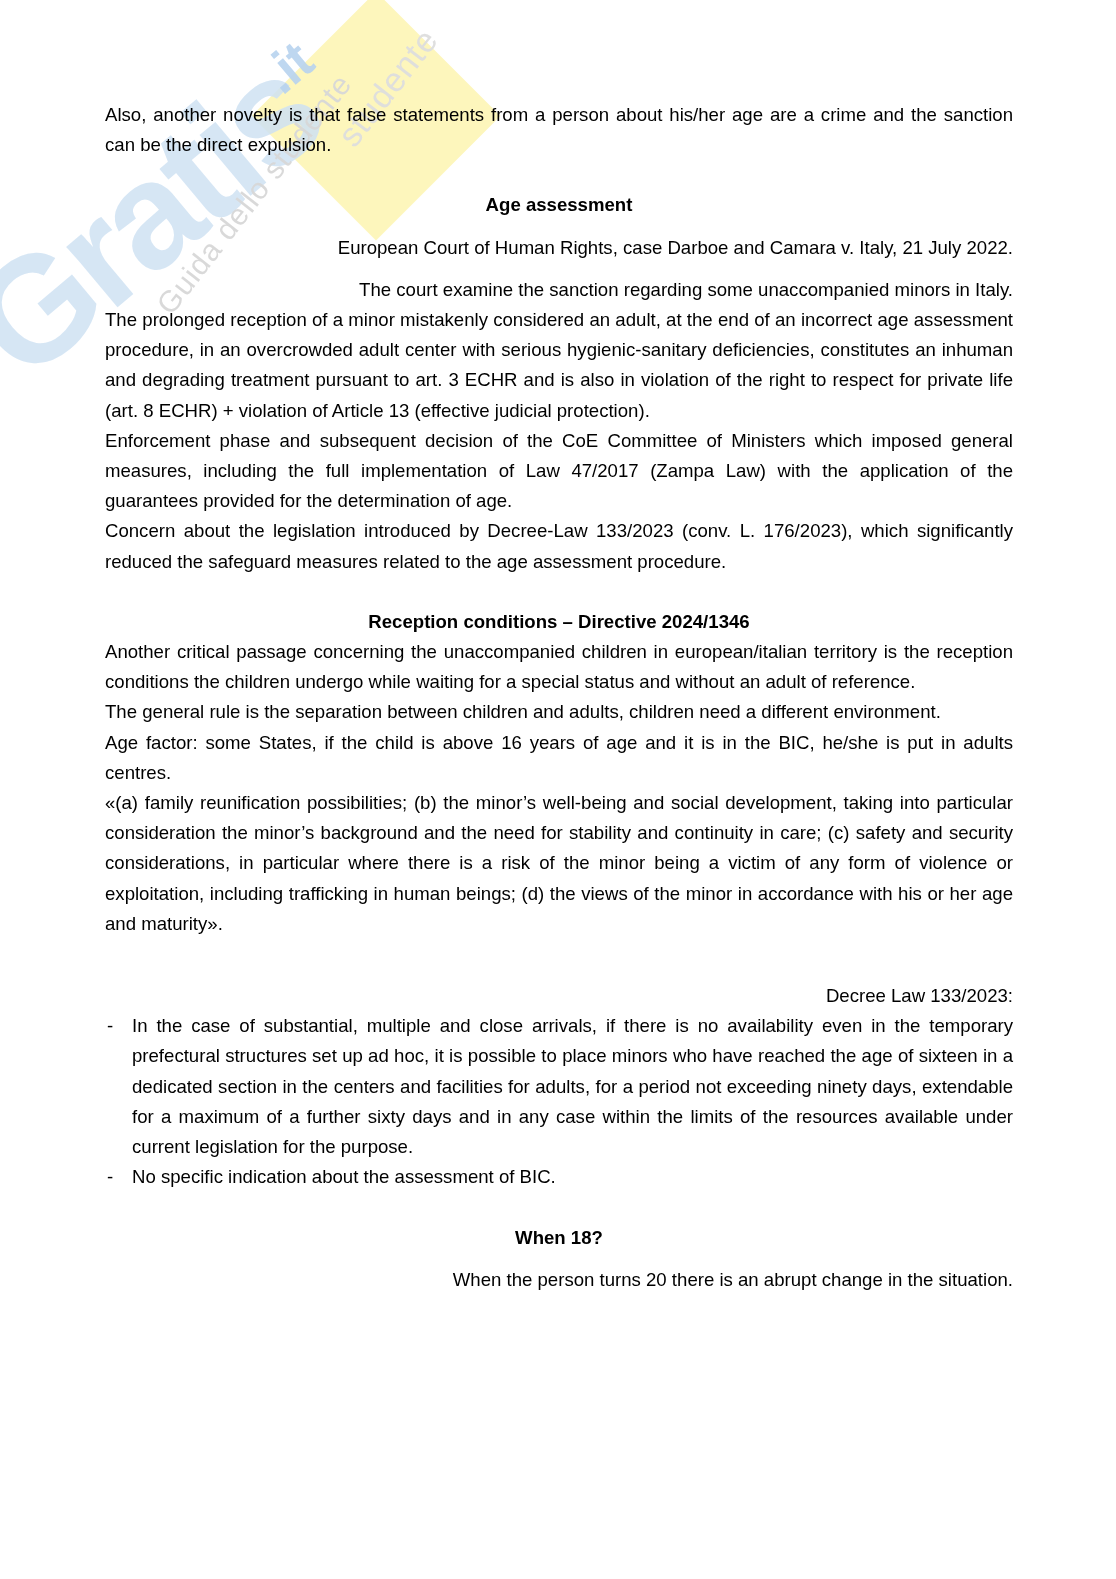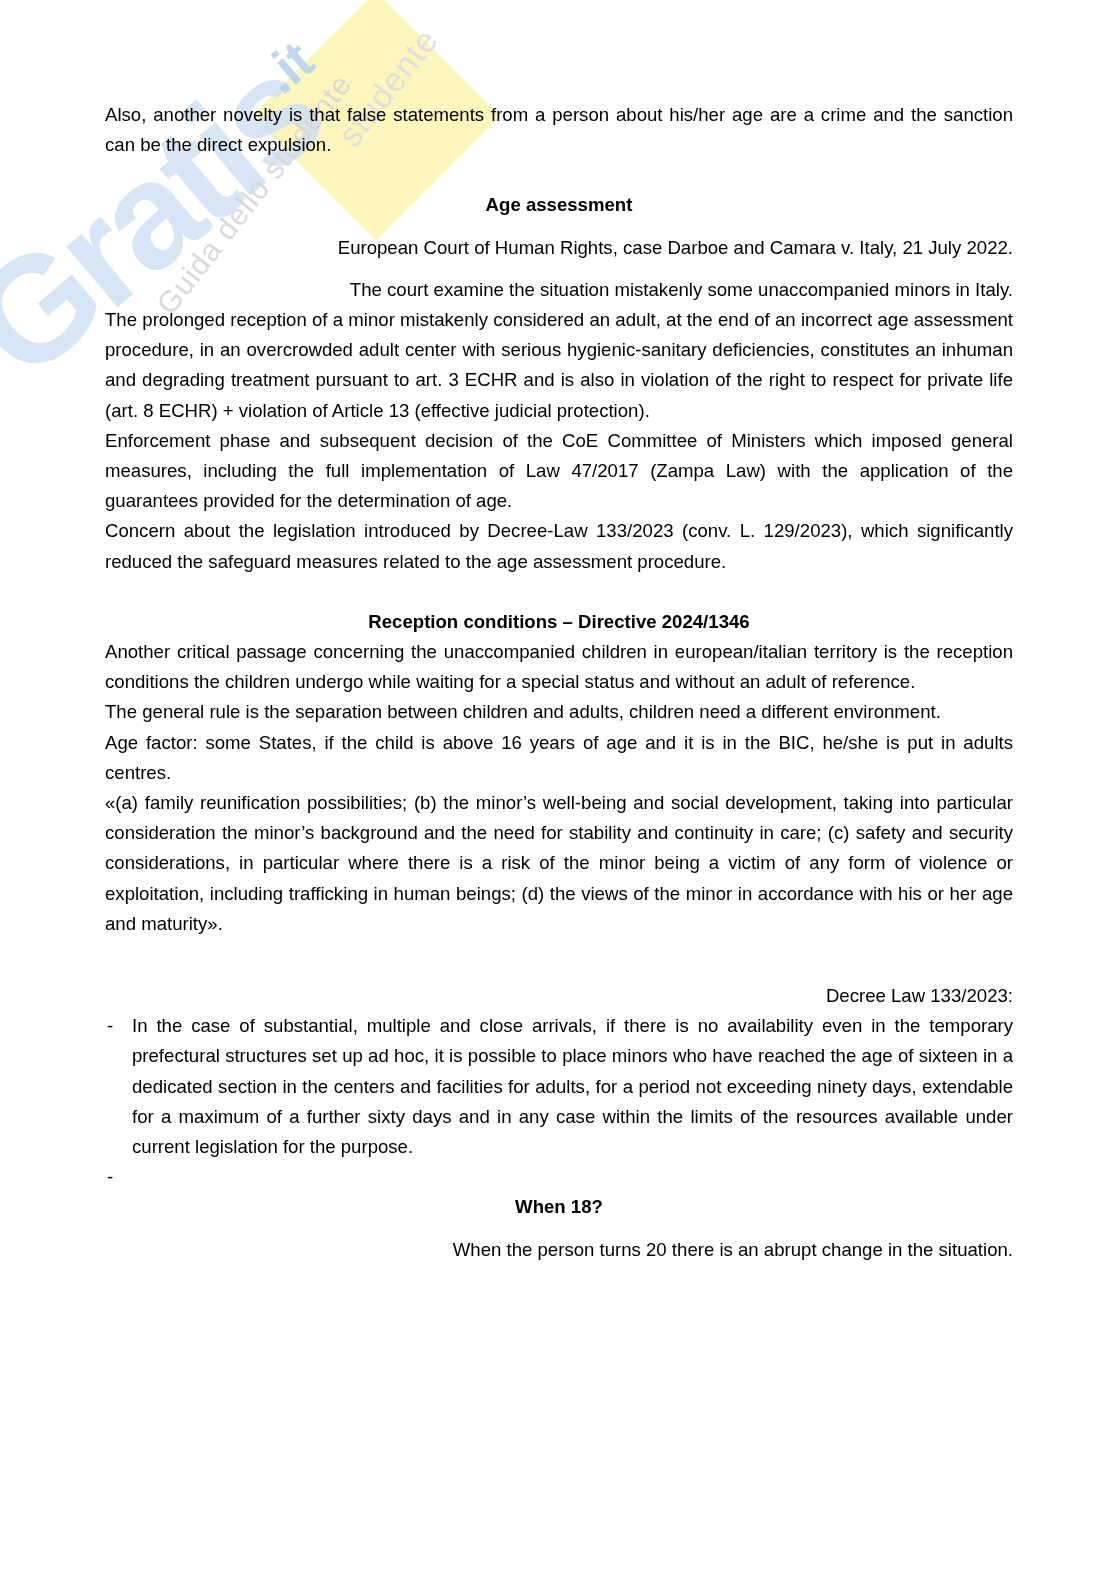--- a/index.html
+++ b/index.html
@@ -160,44 +160,45 @@
   </div>
 
   <div class="content">
 
     <p>Also, another novelty is that false statements from a person about his/her age are a crime and the sanction can be the direct expulsion.</p>
 
     <div class="spacer-lg"></div>
 
     <p class="heading">Age assessment</p>
     <p class="nojustify">European Court of Human Rights, case Darboe and Camara v. Italy, 21 July 2022.</p>
-    <p class="nojustify">The court examine the situation mistakenly some unaccompanied minors in Italy.</p>
+    <p class="nojustify">The court examine the sanction regarding some unaccompanied minors in Italy.</p>
     <p>The prolonged reception of a minor mistakenly considered an adult, at the end of an incorrect age assessment procedure, in an overcrowded adult center with serious hygienic-sanitary deficiencies, constitutes an inhuman and degrading treatment pursuant to art. 3 ECHR and is also in violation of the right to respect for private life (art. 8 ECHR) + violation of Article 13 (effective judicial protection).</p>
     <p>Enforcement phase and subsequent decision of the CoE Committee of Ministers which imposed general measures, including the full implementation of Law 47/2017 (Zampa Law) with the application of the guarantees provided for the determination of age.</p>
-    <p>Concern about the legislation introduced by Decree-Law 133/2023 (conv. L. 129/2023), which significantly reduced the safeguard measures related to the age assessment procedure.</p>
+    <p>Concern about the legislation introduced by Decree-Law 133/2023 (conv. L. 176/2023), which significantly reduced the safeguard measures related to the age assessment procedure.</p>
 
     <div class="spacer-lg"></div>
 
     <p class="heading">Reception conditions – Directive 2024/1346</p>
     <p>Another critical passage concerning the unaccompanied children in european/italian territory is the reception conditions the children undergo while waiting for a special status and without an adult of reference.</p>
     <p>The general rule is the separation between children and adults, children need a different environment.</p>
     <p>Age factor: some States, if the child is above 16 years of age and it is in the BIC, he/she is put in adults centres.</p>
     <p class="italic">«(a) family reunification possibilities; (b) the minor’s well-being and social development, taking into particular consideration the minor’s background and the need for stability and continuity in care; (c) safety and security considerations, in particular where there is a risk of the minor being a victim of any form of violence or exploitation, including trafficking in human beings; (d) the views of the minor in accordance with his or her age and maturity».</p>
 
     <div class="spacer-md"></div>
 
     <p class="nojustify">Decree Law 133/2023:</p>
 
     <ul class="dashlist">
       <li>
         <span class="dash">-</span>
         <span>In the case of substantial, multiple and close arrivals, if there is no availability even in the temporary prefectural structures set up ad hoc, it is possible to place minors who have reached the age of sixteen in a dedicated section in the centers and facilities for adults, for a period not exceeding ninety days, extendable for a maximum of a further sixty days and in any case within the limits of the resources available under current legislation for the purpose.</span>
       </li>
       <li class="single">
         <span class="dash">-</span>
+        <span>No specific indication about the assessment of BIC.</span>
       </li>
     </ul>
 
     <div class="spacer-lg"></div>
 
     <p class="heading">When 18?</p>
     <p class="nojustify">When the person turns 20 there is an abrupt change in the situation.</p>
 
   </div>
 </div>

